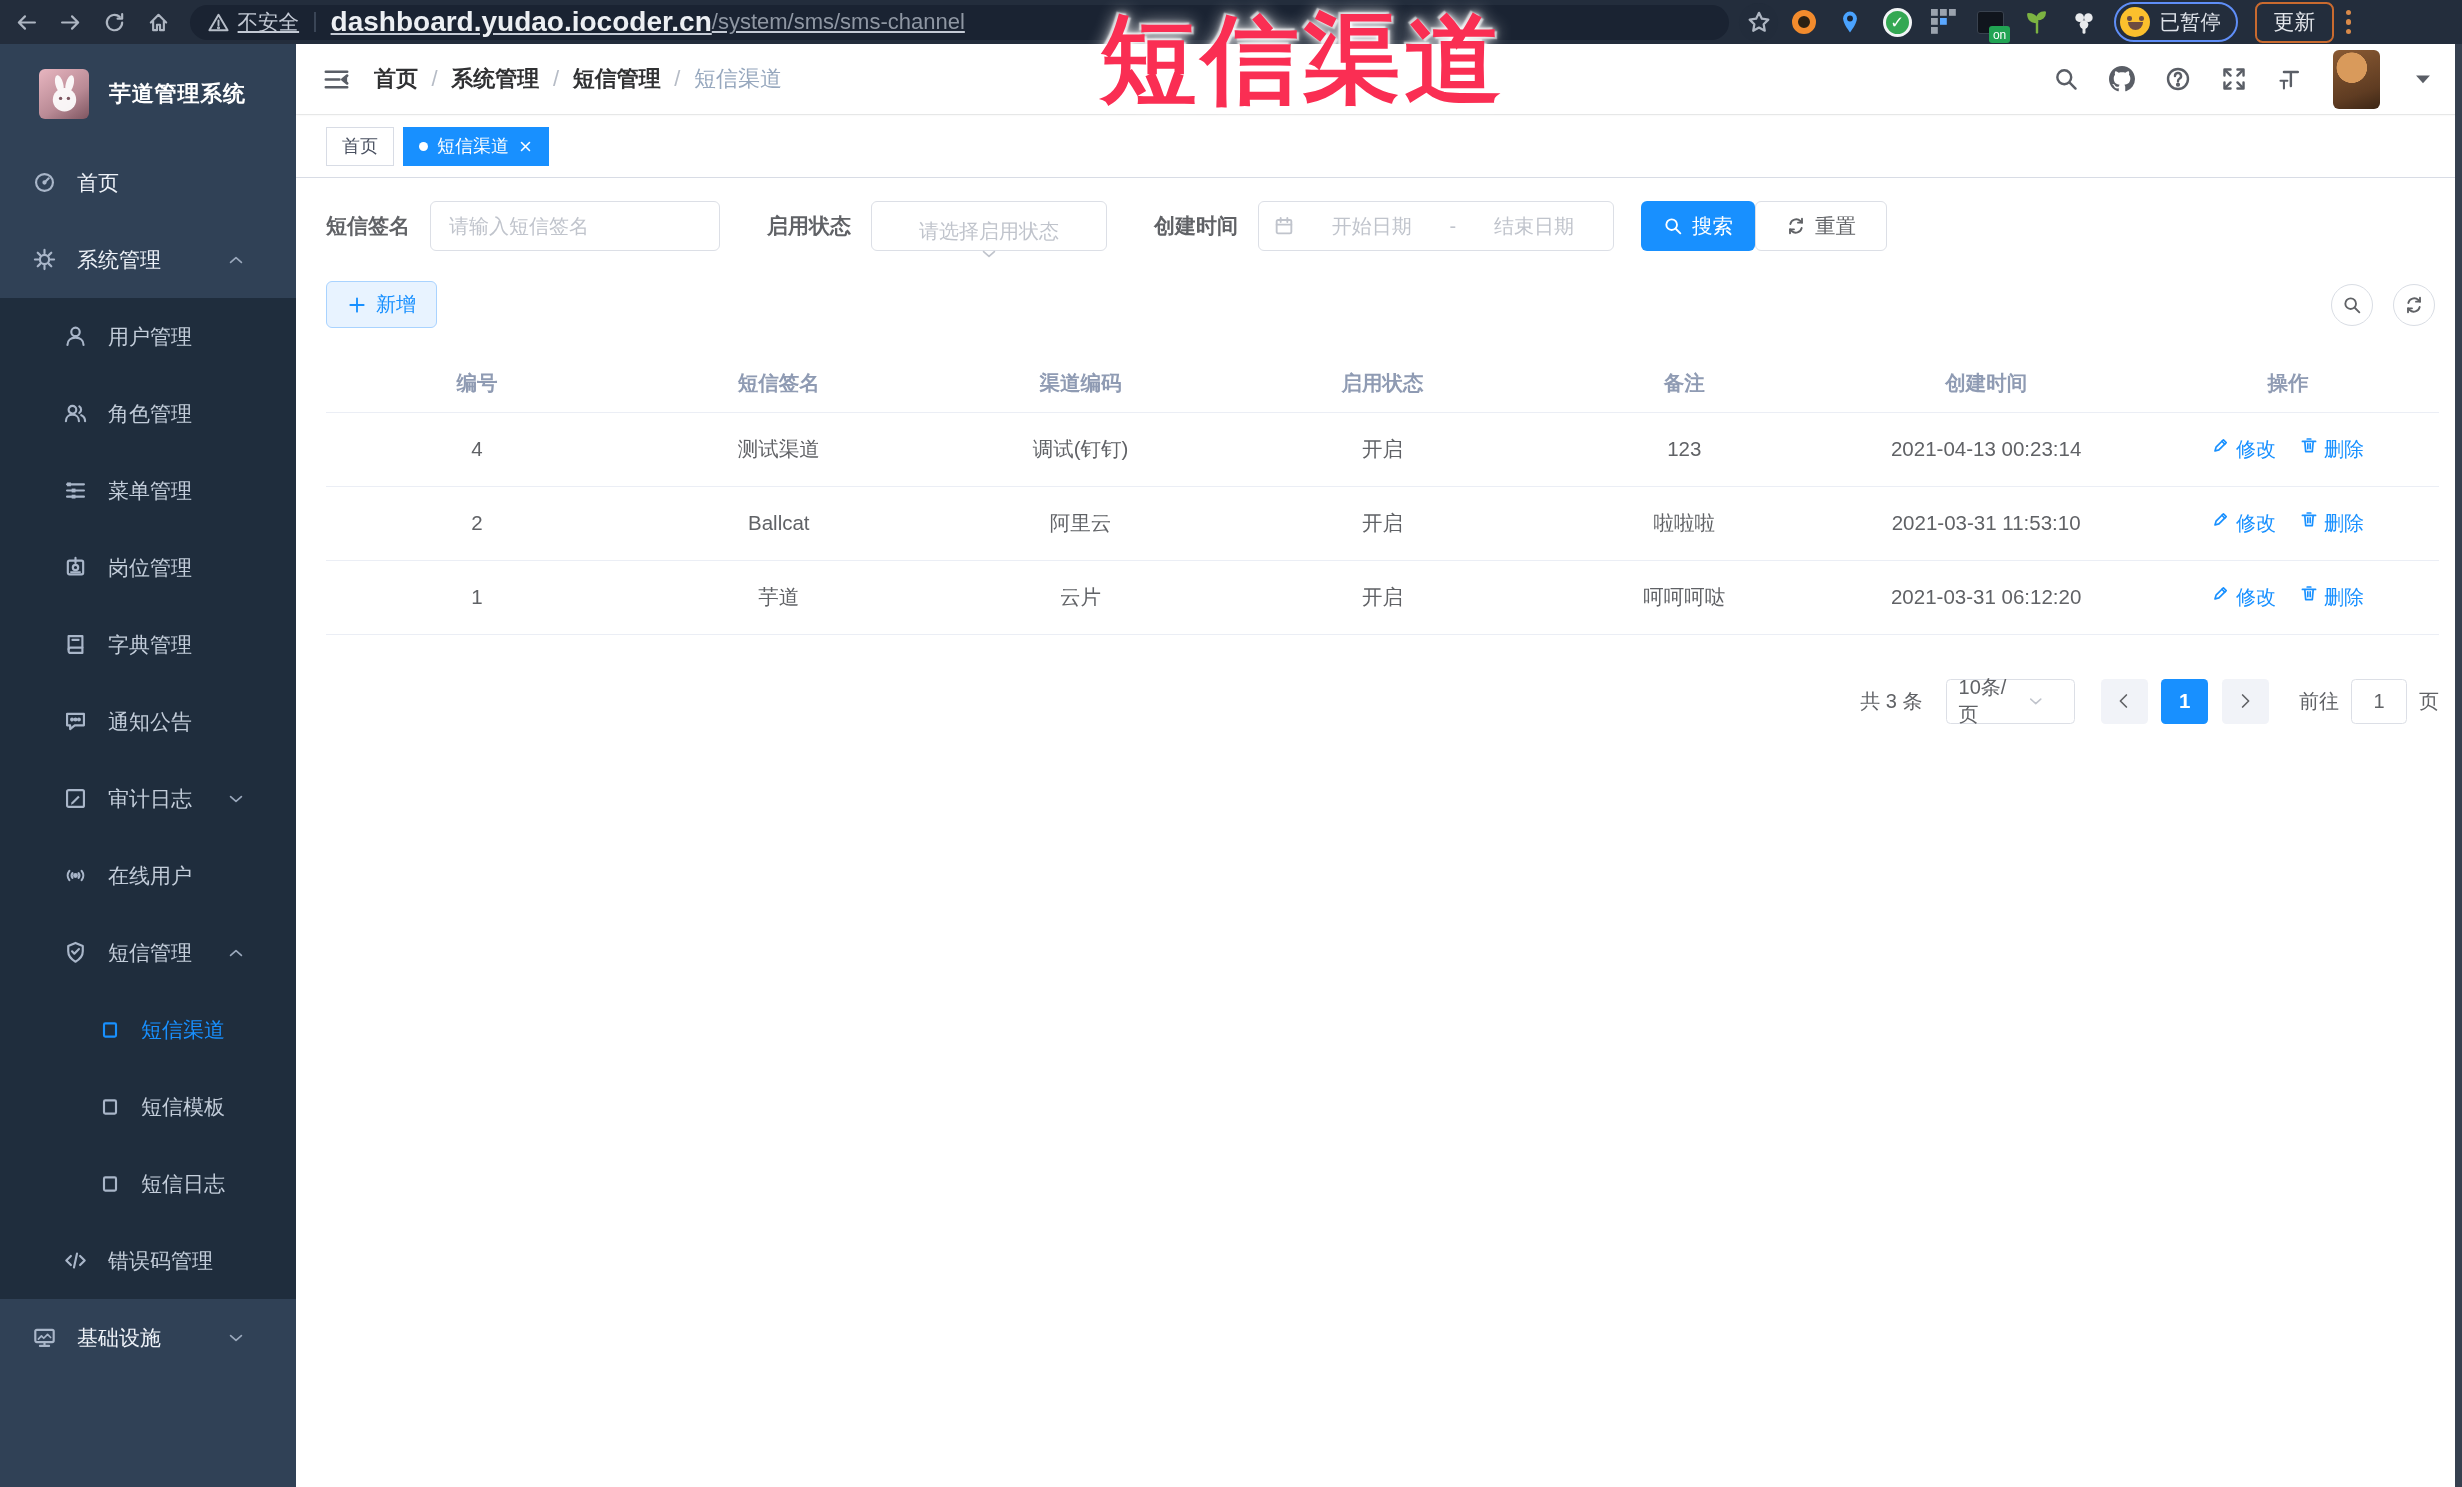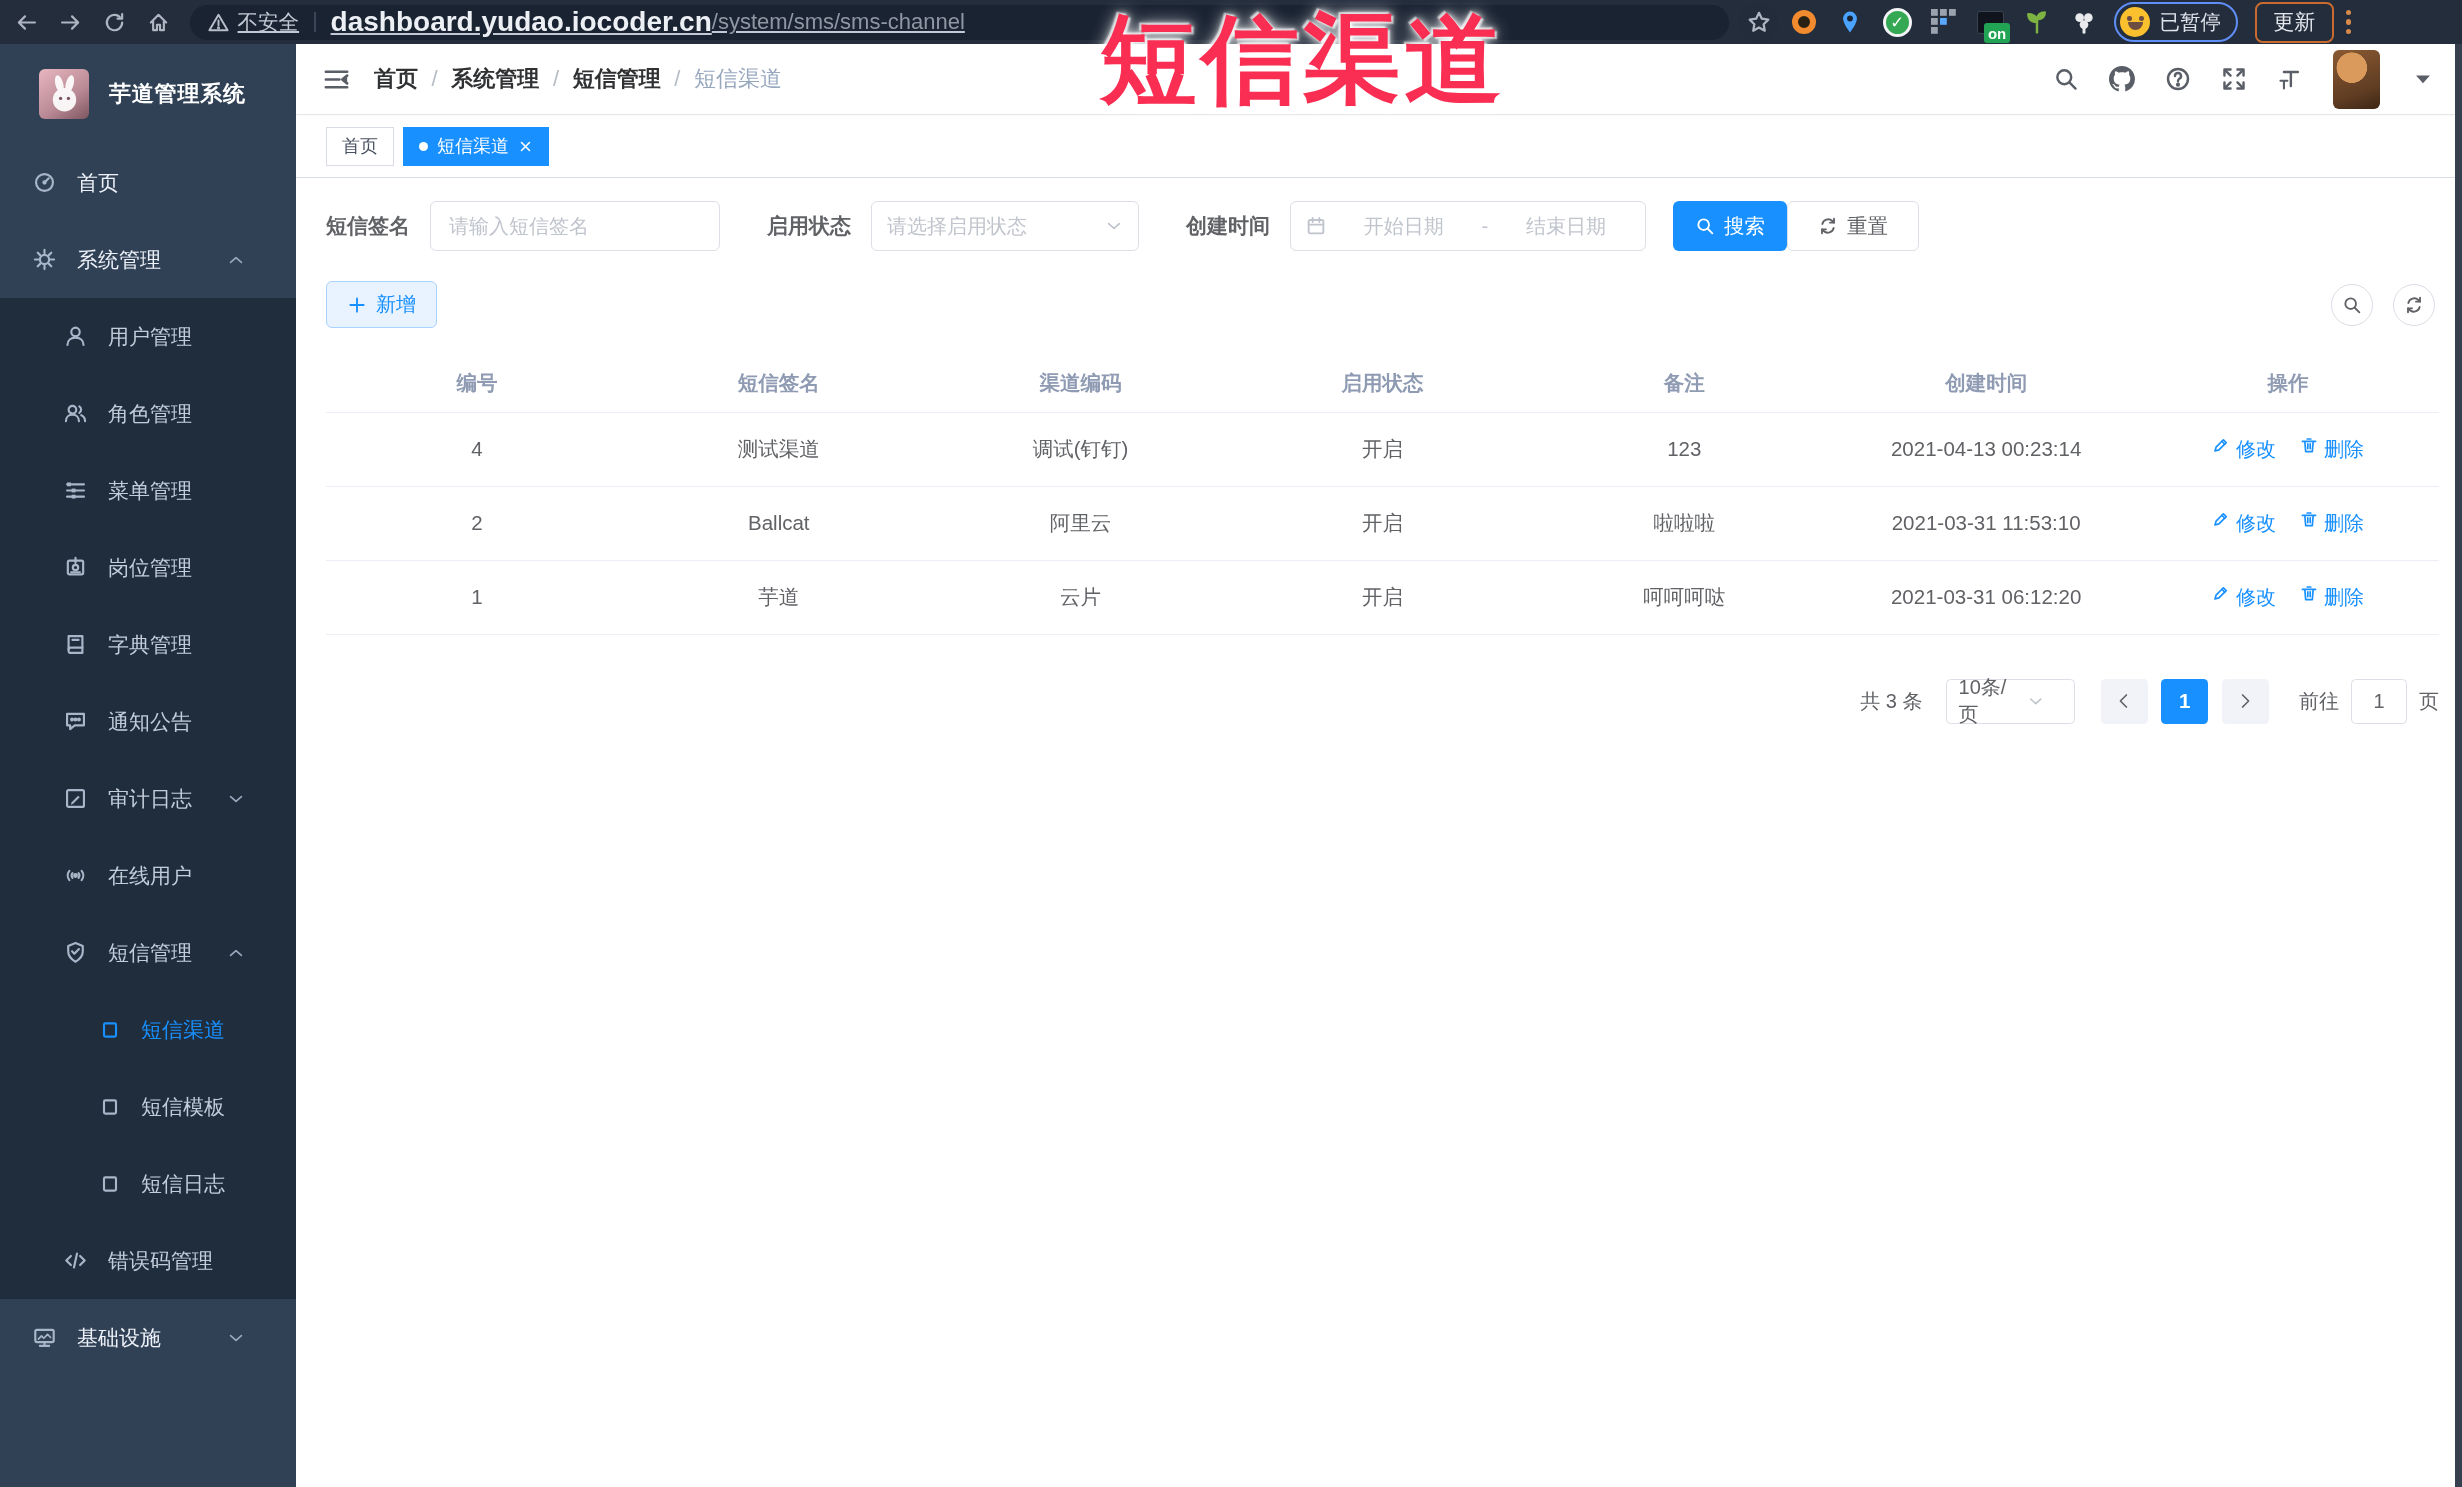--- a/index.html
+++ b/index.html
@@ -28,21 +28,21 @@
   .ext-pin{color:#4aa3ff;font-size:26px;}
   .ext-check{width:29px;height:29px;border-radius:50%;background:#34a853;border:3px solid #f2f4f6;color:#fff;display:flex;align-items:center;justify-content:center;font-size:16.7px;font-weight:700;}
   .ext-grid{width:26px;height:26px;background:
      linear-gradient(#9aa2ad,#9aa2ad) 0 0/6.8px 6.8px no-repeat,
      linear-gradient(#9aa2ad,#9aa2ad) 9px 0/6.8px 6.8px no-repeat,
      linear-gradient(#9aa2ad,#9aa2ad) 0 9px/6.8px 6.8px no-repeat,
      linear-gradient(#5aa7ff,#5aa7ff) 9px 9px/6.8px 6.8px no-repeat,
      linear-gradient(#9aa2ad,#9aa2ad) 18px 0/6.8px 6.8px no-repeat,
      linear-gradient(#9aa2ad,#9aa2ad) 0 18px/6.8px 6.8px no-repeat;}
   .ext-onbox{width:27px;height:23px;background:#10151d;border-radius:3px;border:1.5px solid #39424f;}
-  .ext-on-badge{position:absolute; right:-4.5px; bottom:-6px; background:#21a453; color:#fff; font-size:15px; line-height:1; padding:2.3px 3.8px; border-radius:3px; font-weight:700;}
+  .ext-on-badge{position:absolute; right:-4.5px; bottom:-6px; background:#21a453; color:#fff; font-size:12px; line-height:1; padding:2.3px 3.8px; border-radius:3px; font-weight:400;}
   .ext-sprout{color:#7cb342; font-size:26px;}
   .ext-clover{color:#e8eaed; font-size:26px;}
   .paused-pill{display:flex; align-items:center; gap:9px; border:2.3px solid #5f8ef7; border-radius:757px; padding:3px 15px 3px 4.5px; margin-left:15px;}
   .emoji-face{width:30px;height:30px;border-radius:50%;background:#fbc02d;position:relative;}
   .emoji-face:before{content:""; position:absolute; left:6.8px; top:9px; width:4.5px; height:4.5px; border-radius:50%; background:#6d4c41; box-shadow:12px 0 0 #6d4c41;}
   .emoji-face:after{content:""; position:absolute; left:7.6px; top:15px; width:15px; height:8.3px; border-radius:0 0 15px 15px; background:#6d4c41;}
   .paused-label{font-size:20.5px; color:#dfe3ea;}
   .update-pill{border:2.3px solid #c96a2f; border-radius:7.6px; padding:4.5px 16.7px; margin-left:16.7px; font-size:21px; color:#e4e7ec;}
   .menu-dots{display:flex; flex-direction:column; gap:4.5px; margin:0 13.6px 0 12px;}
   .menu-dots i{width:5.3px; height:5.3px; border-radius:50%; background:#d98a4a;}
@@ -89,21 +89,21 @@
   .tab .close{font-size:15px; display:flex;}
 
   .content{padding:23px 23px 0 30px;}
 
   
   .search-row{display:flex; align-items:center; font-size:21px; color:#606266;}
   .f-label{font-weight:700; margin-right:20px; white-space:nowrap;}
   .f-group{display:flex; align-items:center; margin-right:47px;}
   .text-input{width:290px; height:50px; border:0.8px solid #dcdfe6; border-radius:6px; padding:0 18px; font-size:20px; color:#606266; font-family:inherit; outline:none;}
   .text-input::placeholder{color:#c0c4cc;}
-  .select-box{width:268px; height:50px; border:0.8px solid #dcdfe6; border-radius:6px; display:flex; align-items:center; padding:16px 15px; color:#c0c4cc; font-size:20px;}
+  .select-box{width:236px; height:50px; border:0.8px solid #dcdfe6; border-radius:6px; display:flex; align-items:center; padding:16px 15px; color:#c0c4cc; font-size:20px;flex-direction:column;}
   .select-box .ph{flex:1;}
   .select-box .icon{color:#c0c4cc; font-size:18px;}
   .daterange{width:356px; height:50px; border:0.8px solid #dcdfe6; border-radius:6px; display:flex; align-items:center; padding:0 15px; color:#c0c4cc; font-size:20px; gap:13.6px;}
   .daterange .icon{font-size:20px;}
   .daterange .d{flex:1; text-align:center;}
   .daterange .sep{color:#c0c4cc;}
   .btn{height:50px; border-radius:6px; font-size:20.5px; display:inline-flex; align-items:center; gap:9px; padding:0 21px; border:0.8px solid transparent; cursor:pointer; font-family:inherit;}
   .btn .icon{font-size:20px;}
   .btn-search{background:var(--accent); color:#fff; margin-left:27px;}
   .btn-reset{background:#fff; color:#606266; border-color:#dcdfe6; padding:0 30px;}

